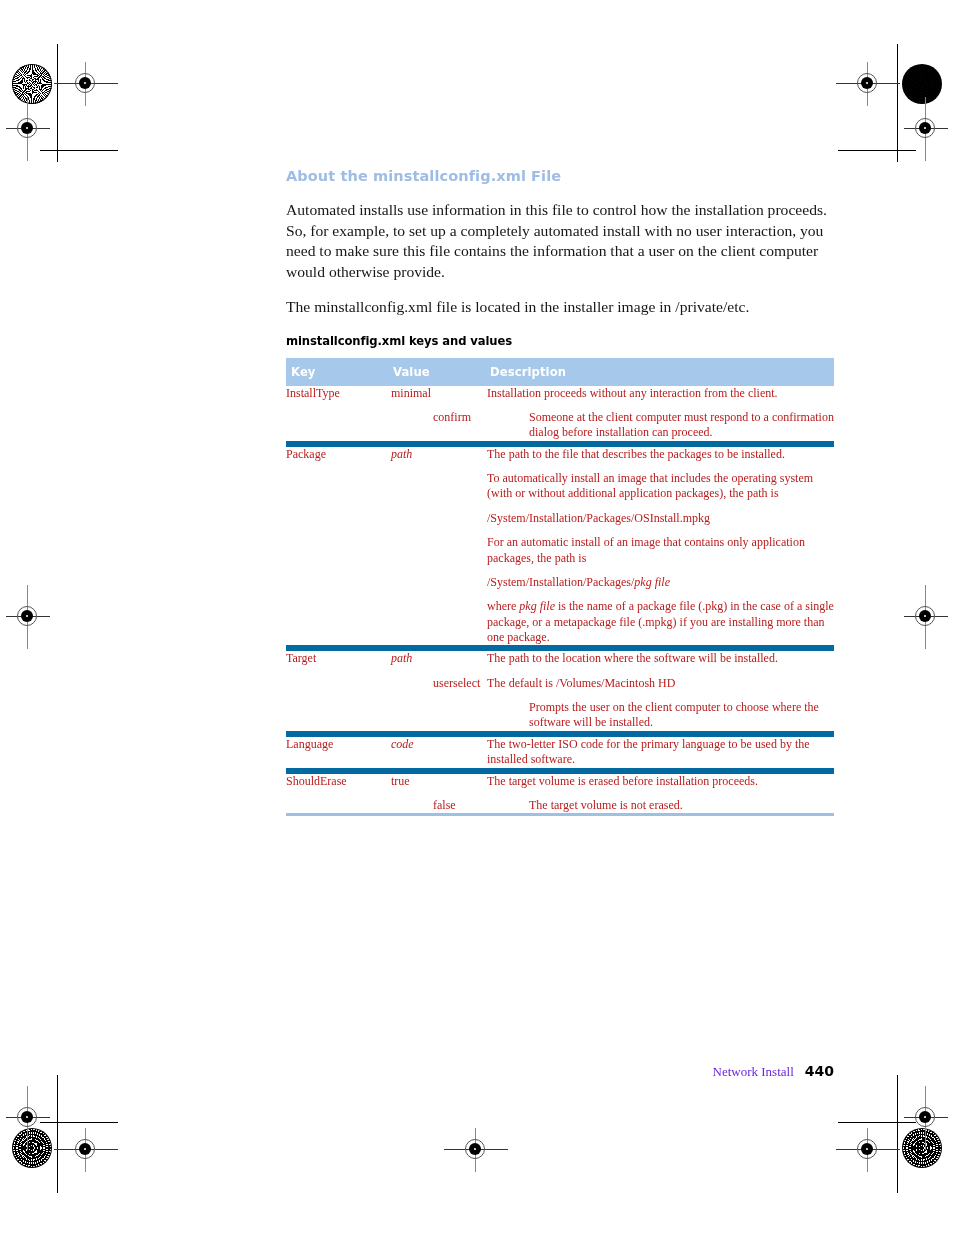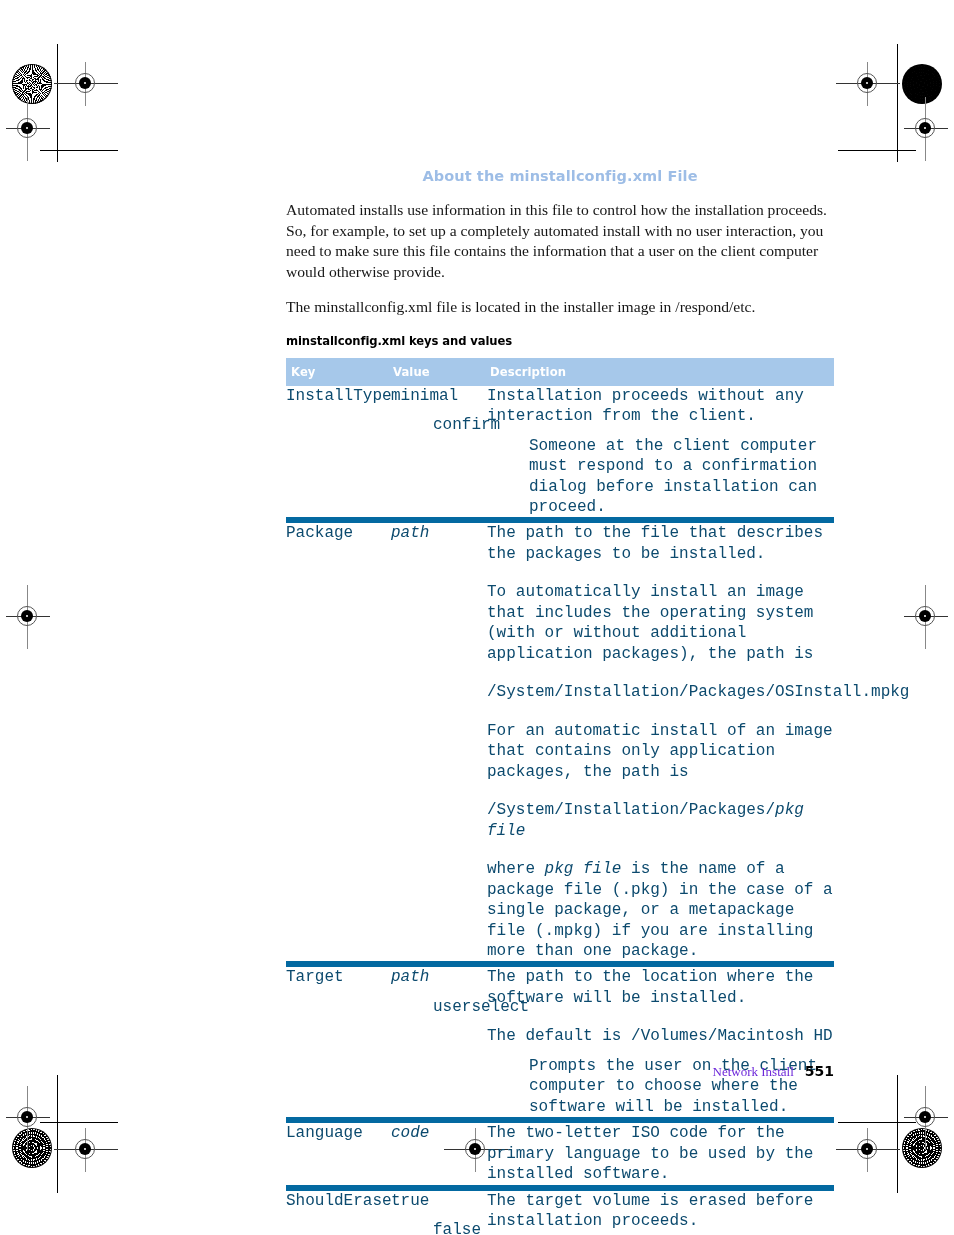--- a/index.html
+++ b/index.html
@@ -97,21 +97,20 @@
     width: 548px;
   }
 
   .section-heading {
     font-family: "DejaVu Sans", sans-serif;
     font-weight: bold;
     font-size: 14.5px;
     letter-spacing: 0.1px;
     color: #9dbde6;
     margin: 0 0 16px 0;
-    text-align: center;
   }
 
   p.body-text {
     font-family: "Liberation Serif", serif;
     font-size: 15.6px;
     line-height: 1.33;
     margin: 0 0 14px 0;
     color: #161616;
   }
 
@@ -149,35 +148,35 @@
 
   table.kv-table tbody tr.grp-row > td {
     border-top: 6px solid #0369a1;
   }
   table.kv-table tbody tr.first-grp > td {
     border-top: none;
   }
 
   table.kv-table td {
     vertical-align: top;
-    font-family: Liberation Mono, monospace;
-    font-size: 16px;
+    font-family: Liberation Serif, serif;
+    font-size: 12px;
     line-height: 1.28;
-    color: #0c4a6e;
+    color: #b91c1c;
     padding: 0;
   }
   td.cell-key   { padding: 8px 6px 8px 5px; }
   td.cell-val   { padding: 8px 6px 8px 2px; }
   td.cell-desc  { padding: 8px 4px 8px 3px; }
 
   
   .sub { margin: 0 0 0 0; }
   .sub + .sub { margin-top: 9px; margin-left: 42px; }
   .desc-para { margin: 0; }
-  .desc-para + .desc-para { margin-top: 18px; }
+  .desc-para + .desc-para { margin-top: 9px; }
 
   .italic { font-style: italic; }
 
   .table-bottom-rule {
     width: 548px;
     height: 3px;
     background: #9ec0e4;
     margin-top: 0;
   }
 
@@ -296,21 +295,21 @@
     <div class="ring-outer"></div>
     <div class="ring-inner"></div>
     <div class="dot"></div>
 </div>
 
 <div class="content">
 
   <h2 class="section-heading">About the minstallconfig.xml File</h2>
 
   <p class="body-text">Automated installs use information in this file to control how the installation proceeds. So, for example, to set up a completely automated install with no user interaction, you need to make sure this file contains the information that a user on the client computer would otherwise provide.</p>
-  <p class="body-text">The minstallconfig.xml file is located in the installer image in /respond/etc.</p>
+  <p class="body-text">The minstallconfig.xml file is located in the installer image in /private/etc.</p>
 
   <div class="table-caption">minstallconfig.xml keys and values</div>
 
   <table class="kv-table">
     <colgroup>
       <col class="c-key">
         <col class="c-val">
         <col class="c-desc">
     </colgroup>
     <thead>
@@ -394,14 +393,14 @@
             </div>
           </td>
         </tr>
       </tbody>
   </table>
 
   <div class="table-bottom-rule"></div>
 </div>
 
 <div class="footer">
-  <span class="running-head">Network Install</span><span class="page-number">551</span>
+  <span class="running-head">Network Install</span><span class="page-number">440</span>
 </div>
 
 </body></html>

